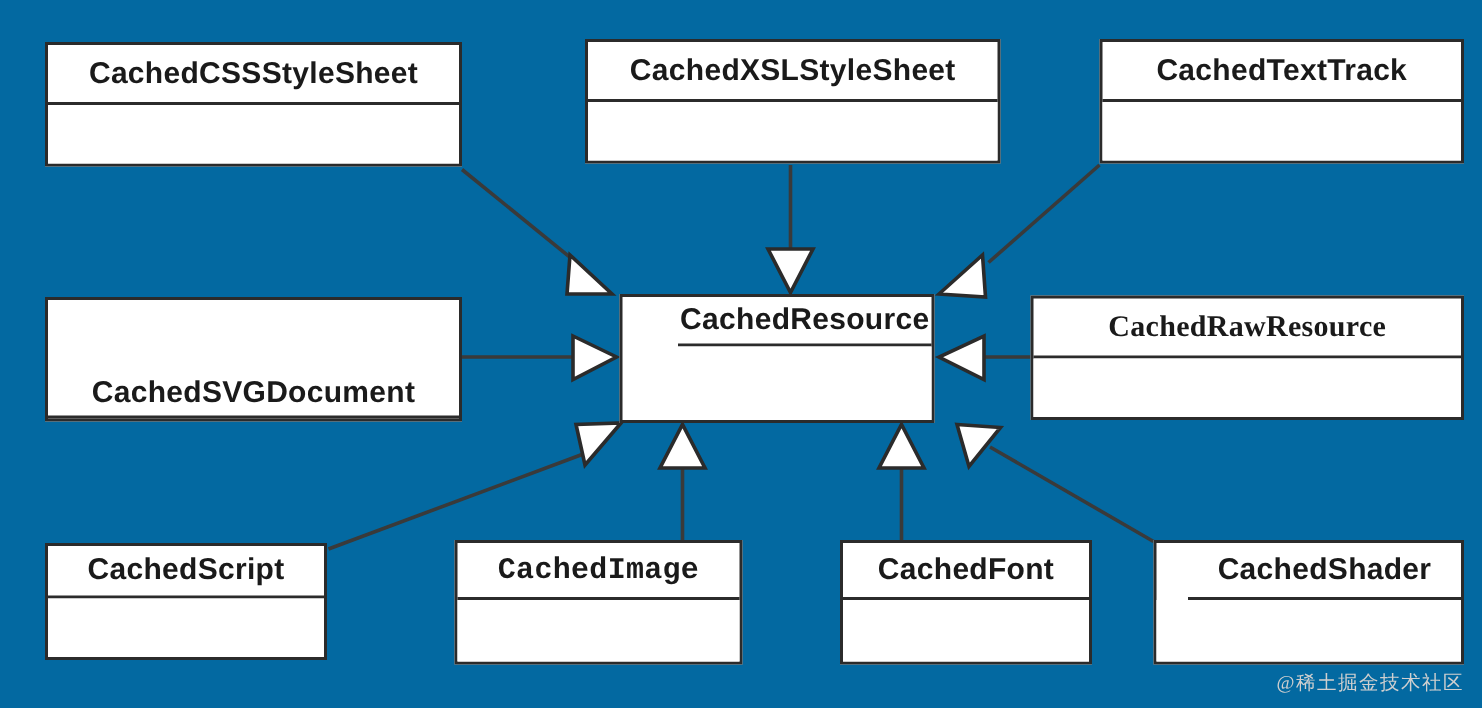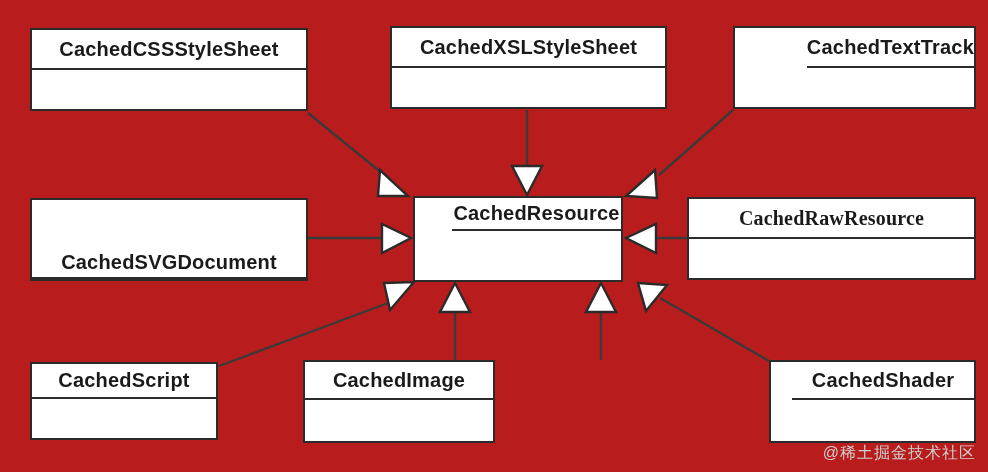--- a/index.html
+++ b/index.html
@@ -4,21 +4,21 @@
 <style>
   html, body {
     margin: 0;
     padding: 0;
     background: #ffffff;
   }
   #canvas {
     position: relative;
     width: 988px;
     height: 472px;
-    background: #b91c1c;
+    background: #0369a1;
     overflow: hidden;
     font-family: "Liberation Sans", sans-serif;
   }
   #edges {
     position: absolute;
     left: 0;
     top: 0;
     width: 988px;
     height: 472px;
     pointer-events: none;
@@ -47,22 +47,22 @@
   }
   .uml-body {
     flex: 1 1 auto;
     background: #ffffff;
   }
   .watermark {
     position: absolute;
     right: 12px;
     bottom: 8px;
     color: #cfcfcf;
-    font-size: 16px;
-    font-family: Liberation Sans, sans-serif;
+    font-size: 13px;
+    font-family: Liberation Serif, serif;
     letter-spacing: 1px;
     white-space: nowrap;
     z-index: 9;
   }
 </style>
 </head>
 <body>
 
 <div id="canvas">
 
@@ -117,21 +117,21 @@
   <div class="uml-class" style="left:30px; top:28px; width:278px; height:83px;">
     <div class="uml-title" style="height:40px; font-size:20px;">CachedCSSStyleSheet</div>
     <div class="uml-body"></div>
   </div>
 
   <div class="uml-class" style="left:390px; top:26px; width:277px; height:83px;">
     <div class="uml-title" style="height:40px; font-size:20px;">CachedXSLStyleSheet</div>
     <div class="uml-body"></div>
   </div>
 
-  <div class="uml-class" style="left:733px; top:26px; width:243px; height:83px;align-items:flex-end;">
+  <div class="uml-class" style="left:733px; top:26px; width:243px; height:83px;">
     <div class="uml-title" style="height:40px; font-size:20px;">CachedTextTrack</div>
     <div class="uml-body"></div>
   </div>
 
   <div class="uml-class" style="left:30px; top:198px; width:278px; height:83px;">
     <div class="uml-title" style="height:40px; font-size:20px;margin-top:48px;">CachedSVGDocument</div>
     <div class="uml-body"></div>
   </div>
 
   <div class="uml-class" style="left:413px; top:196px; width:210px; height:86px;padding-left:37px;">
@@ -143,24 +143,28 @@
     <div class="uml-title" style="height:40px; font-size:20px;">CachedRawResource</div>
     <div class="uml-body"></div>
   </div>
 
   <div class="uml-class" style="left:30px; top:362px; width:188px; height:78px;">
     <div class="uml-title" style="height:35px; font-size:20px;">CachedScript</div>
     <div class="uml-body"></div>
   </div>
 
   <div class="uml-class" style="left:303px; top:360px; width:192px; height:83px;">
-    <div class="uml-title" style="height:38px; font-size:20px;">CachedImage</div>
+    <div class="uml-title" style="height:38px; font-size:20px;font-family:Liberation Mono, monospace;">CachedImage</div>
     <div class="uml-body"></div>
   </div>
 
+  <div class="uml-class" style="left:560px; top:360px; width:168px; height:83px;">
+    <div class="uml-title" style="height:38px; font-size:20px;">CachedFont</div>
+    <div class="uml-body"></div>
+  </div>
 
   <div class="uml-class" style="left:769px; top:360px; width:207px; height:83px;">
     <div class="uml-title" style="height:38px; font-size:20px;margin-left:21px;">CachedShader</div>
     <div class="uml-body"></div>
   </div>
 
   <div class="watermark">@稀土掘金技术社区</div>
 
 </div>
 

